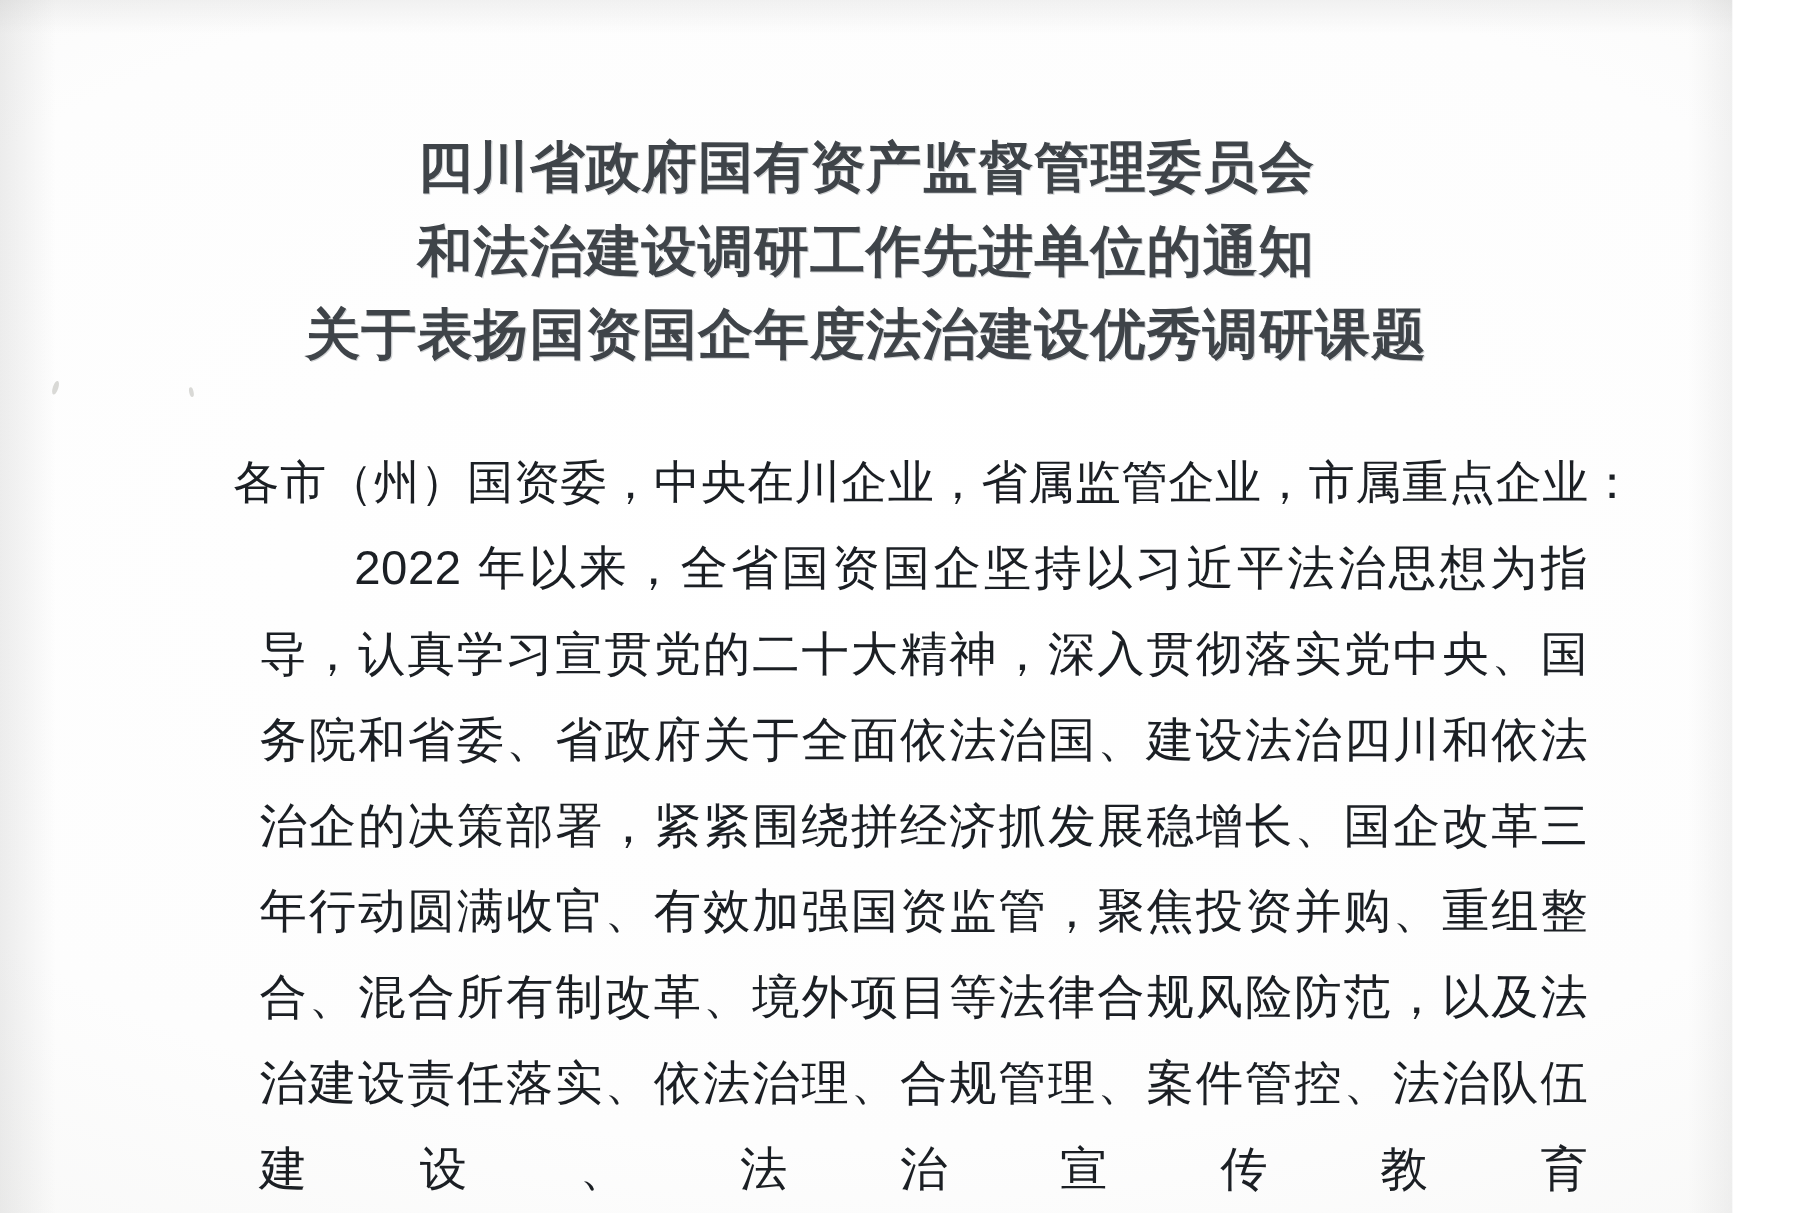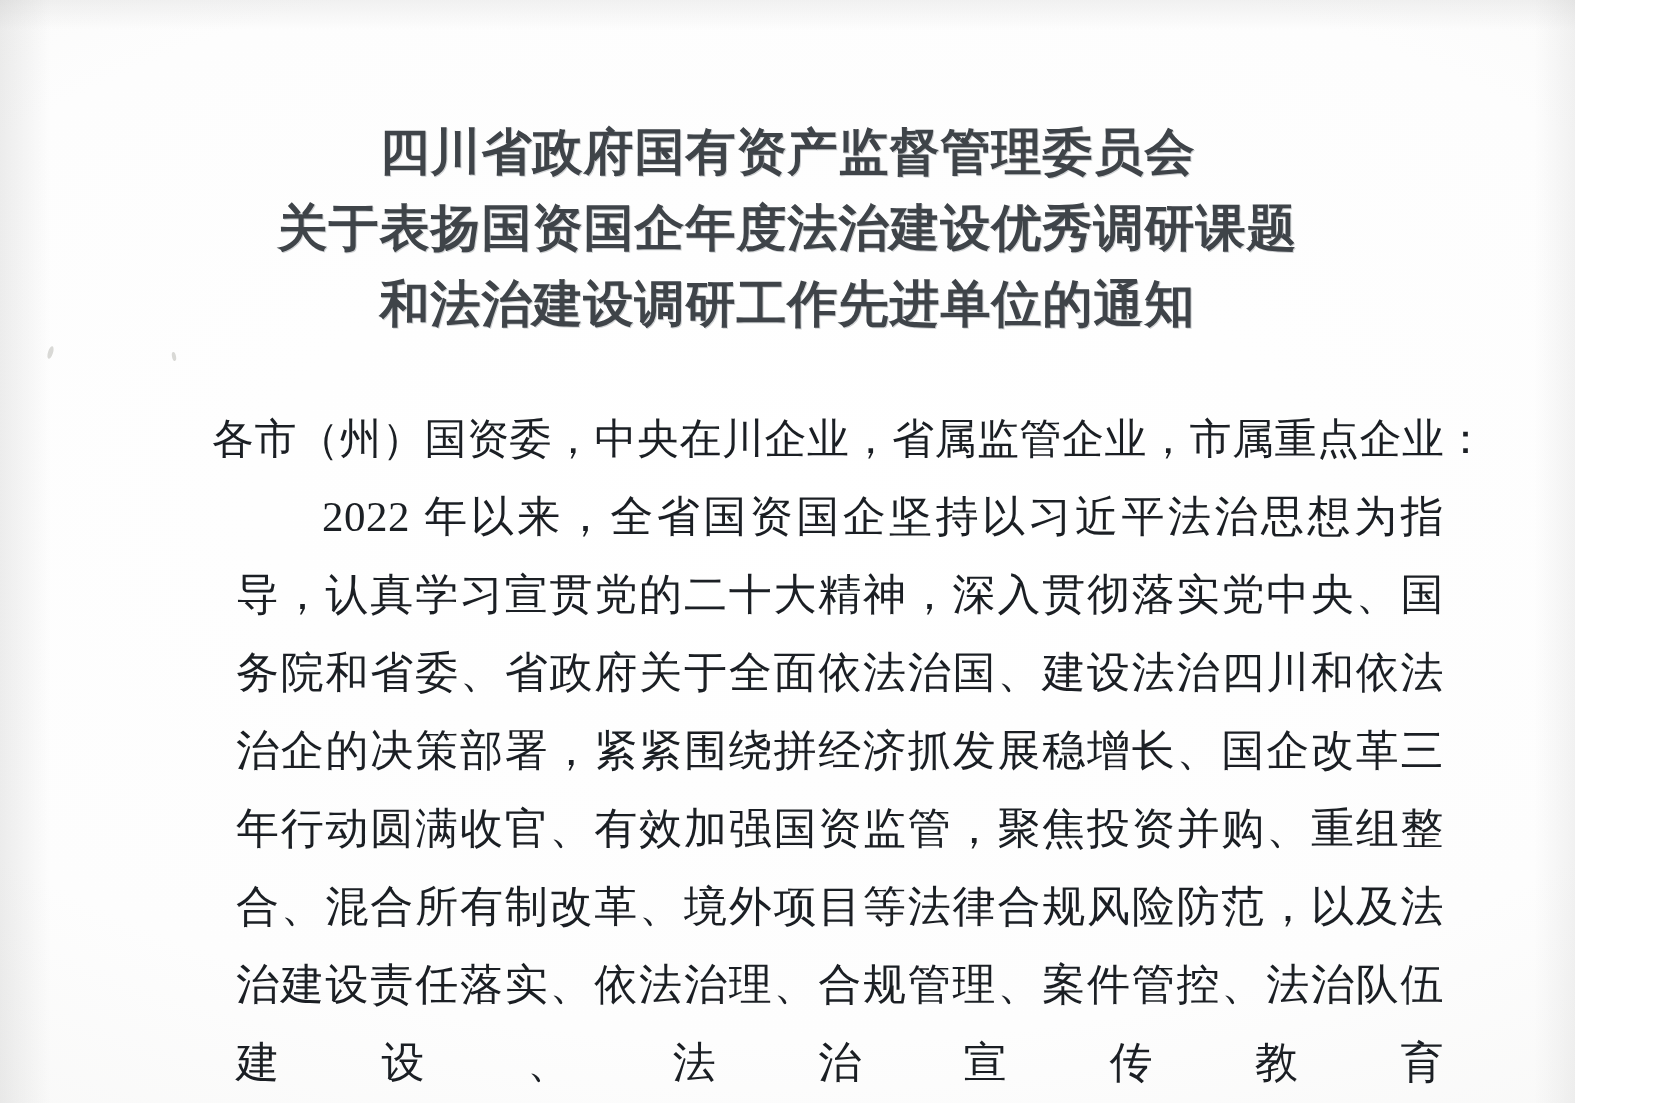--- a/index.html
+++ b/index.html
@@ -77,21 +77,21 @@
 
   .body-block {
     position: absolute;
     top: 400px;
     left: 212px;
     width: 1232px;
     color: #1b1f24;
     font-size: 43px;
     line-height: 78px;
     letter-spacing: 0.5px;
-    font-family: Liberation Serif, serif;
+    font-family: Liberation Sans, sans-serif;
   }
   .salutation {
     display: block;
     white-space: nowrap;
     font-size: 42px;
   }
   .para {
     display: block;
     text-align: justify;
     text-align-last: justify;
@@ -123,22 +123,22 @@
   <div class="scan-edge-top"></div>
   <div class="scan-edge-left"></div>
   <div class="scan-edge-right"></div>
 
   <div class="speck s1"></div>
   <div class="speck s2"></div>
   <div class="speck s3"></div>
 
   <h1 class="doc-title">
     <span class="tline l1">四川省政府国有资产监督管理委员会</span>
+    <span class="tline l3">和法治建设调研工作先进单位的通知</span>
     <span class="tline l2">关于表扬国资国企年度法治建设优秀调研课题</span>
-    <span class="tline l3">和法治建设调研工作先进单位的通知</span>
   </h1>
 
   <div class="body-block">
     <span class="salutation">各市（州）国资委，中央在川企业，省属监管企业，市属重点企业：</span>
     <span class="para"><span class="indent"></span><span>2022 年以来，全省国资国企坚持以习近平法治思想为指导，认真学习宣贯党的二十大精神，深入贯彻落实党中央、国务院和省委、省政府关于全面依法治国、建设法治四川和依法治企的决策部署，紧紧围绕拼经济抓发展稳增长、国企改革三年行动圆满收官、有效加强国资监管，聚焦投资并购、重组整合、混合所有制改革、境外项目等法律合规风险防范，以及法治建设责任落实、依法治理、合规管理、案件管控、法治队伍建设、法治宣传教育</span></span>
   </div>
 
 </div>
 
 </body></html>

